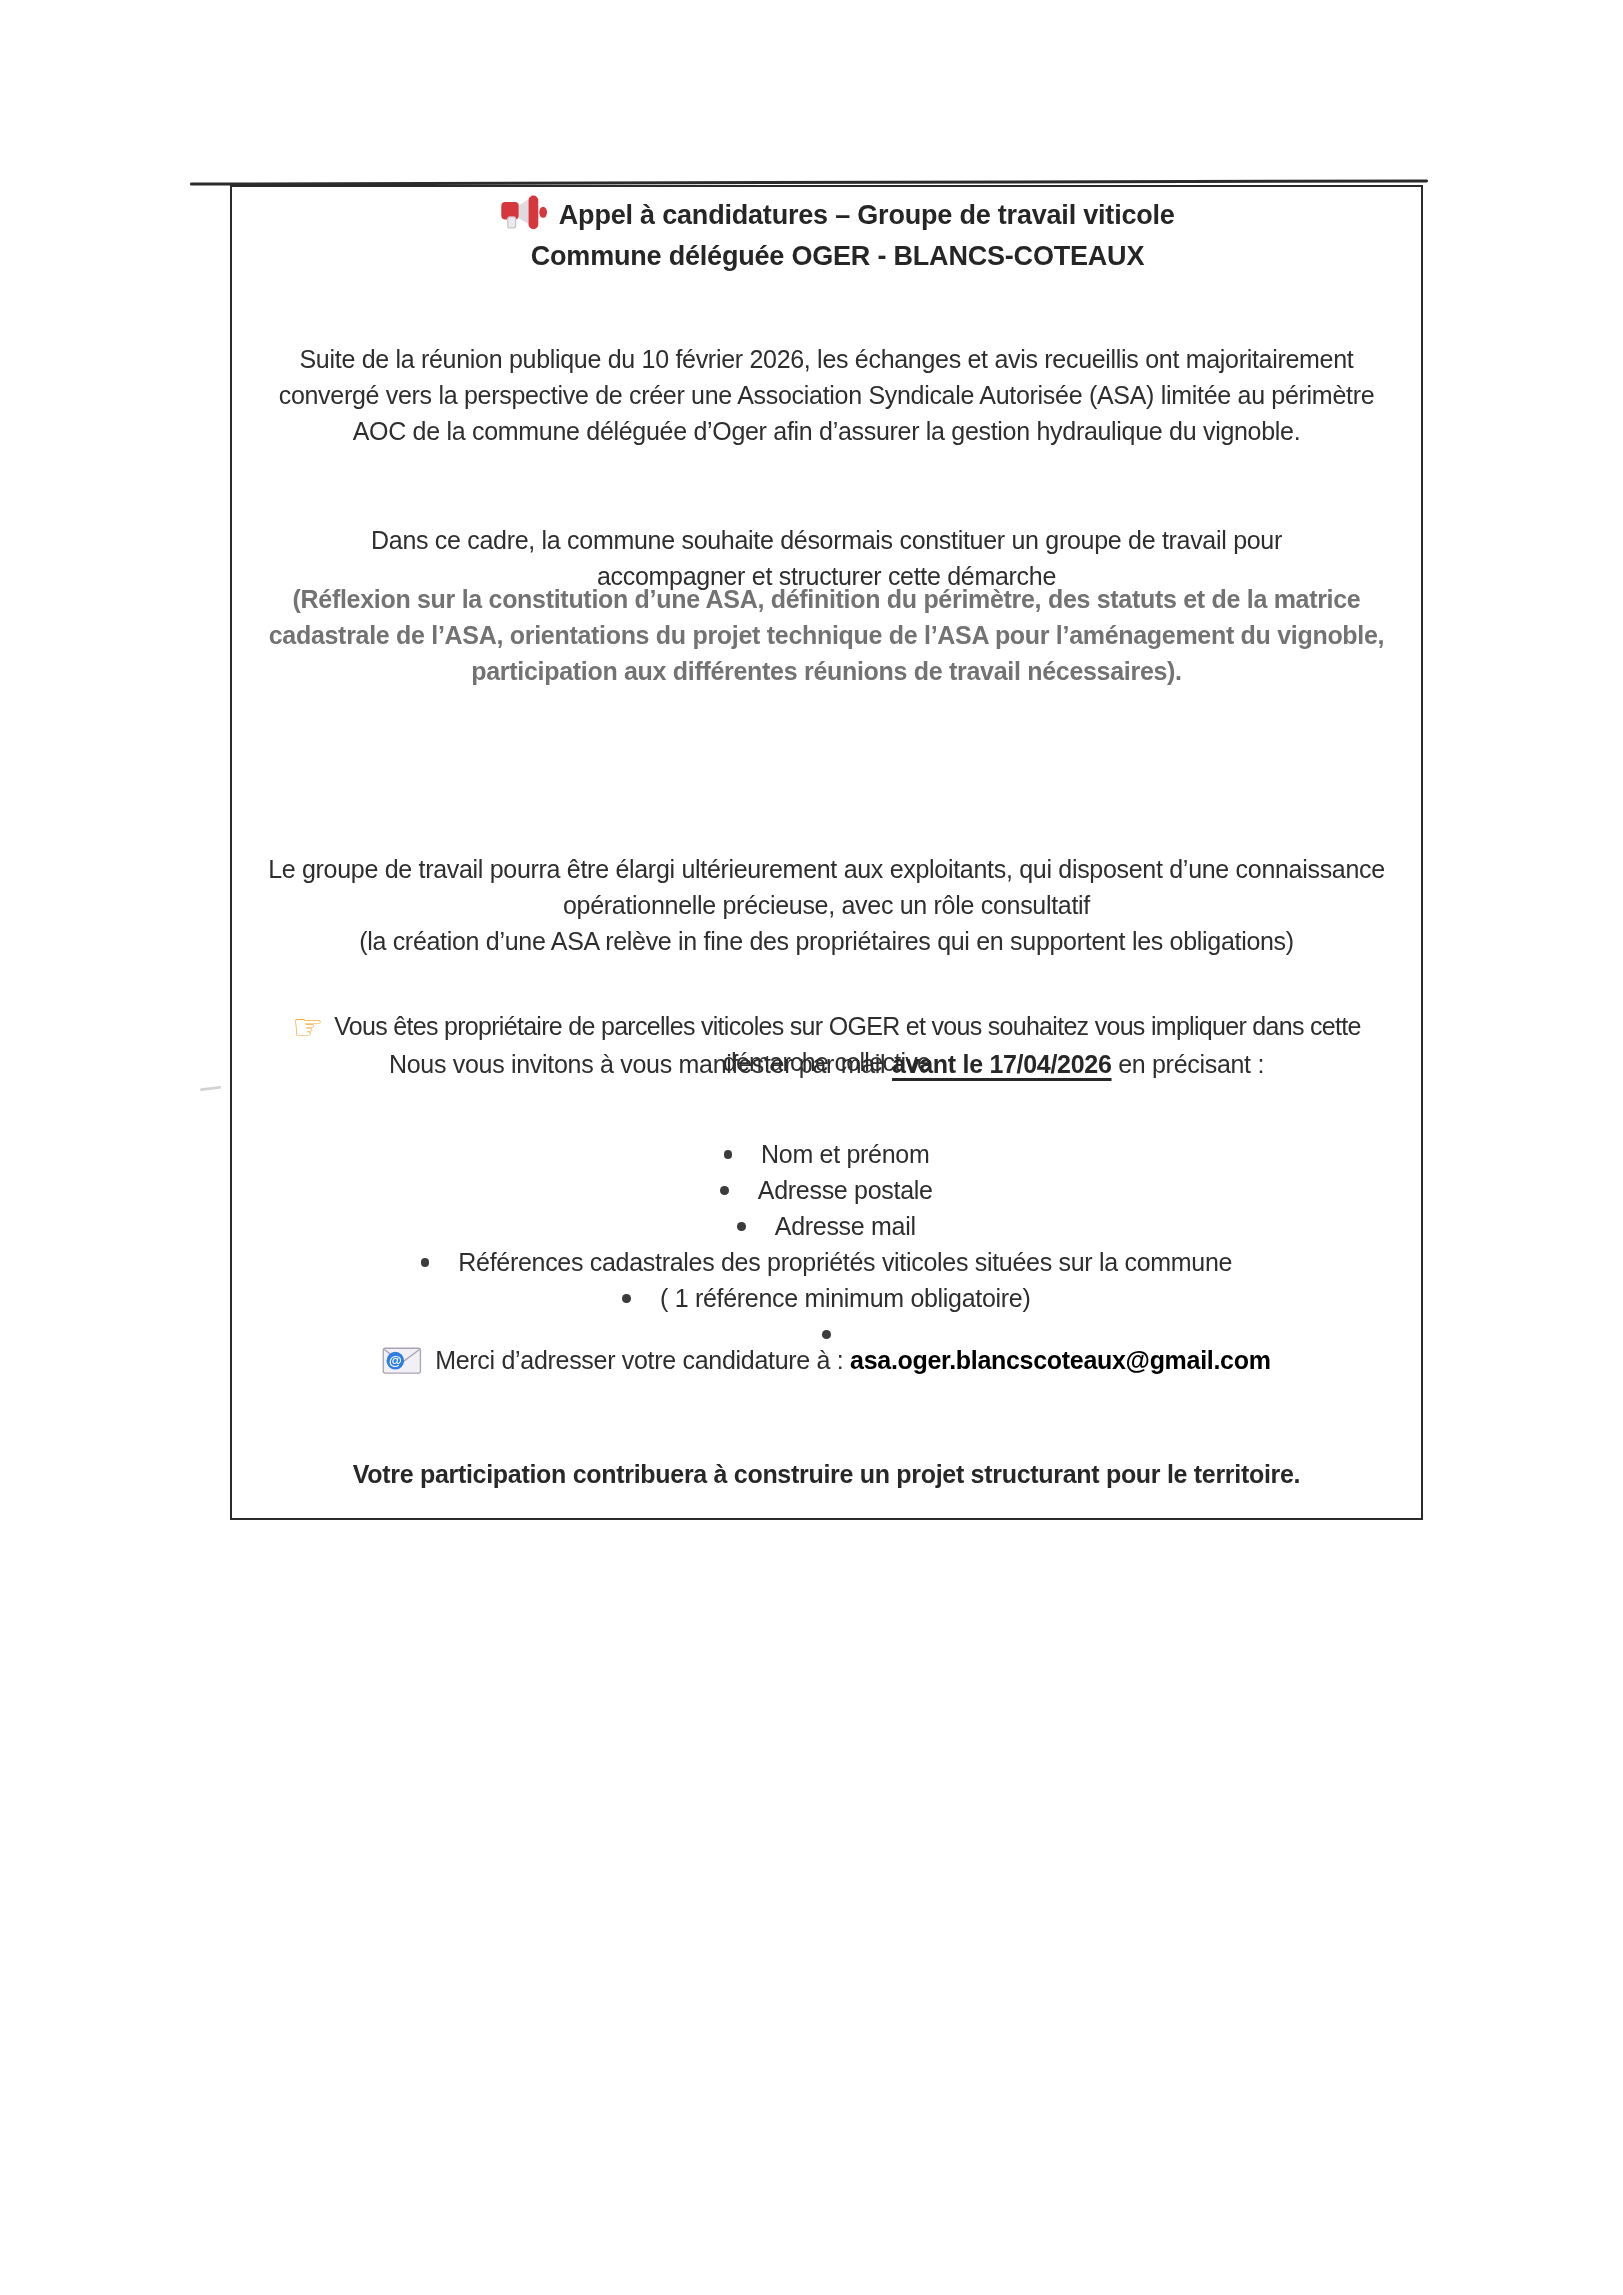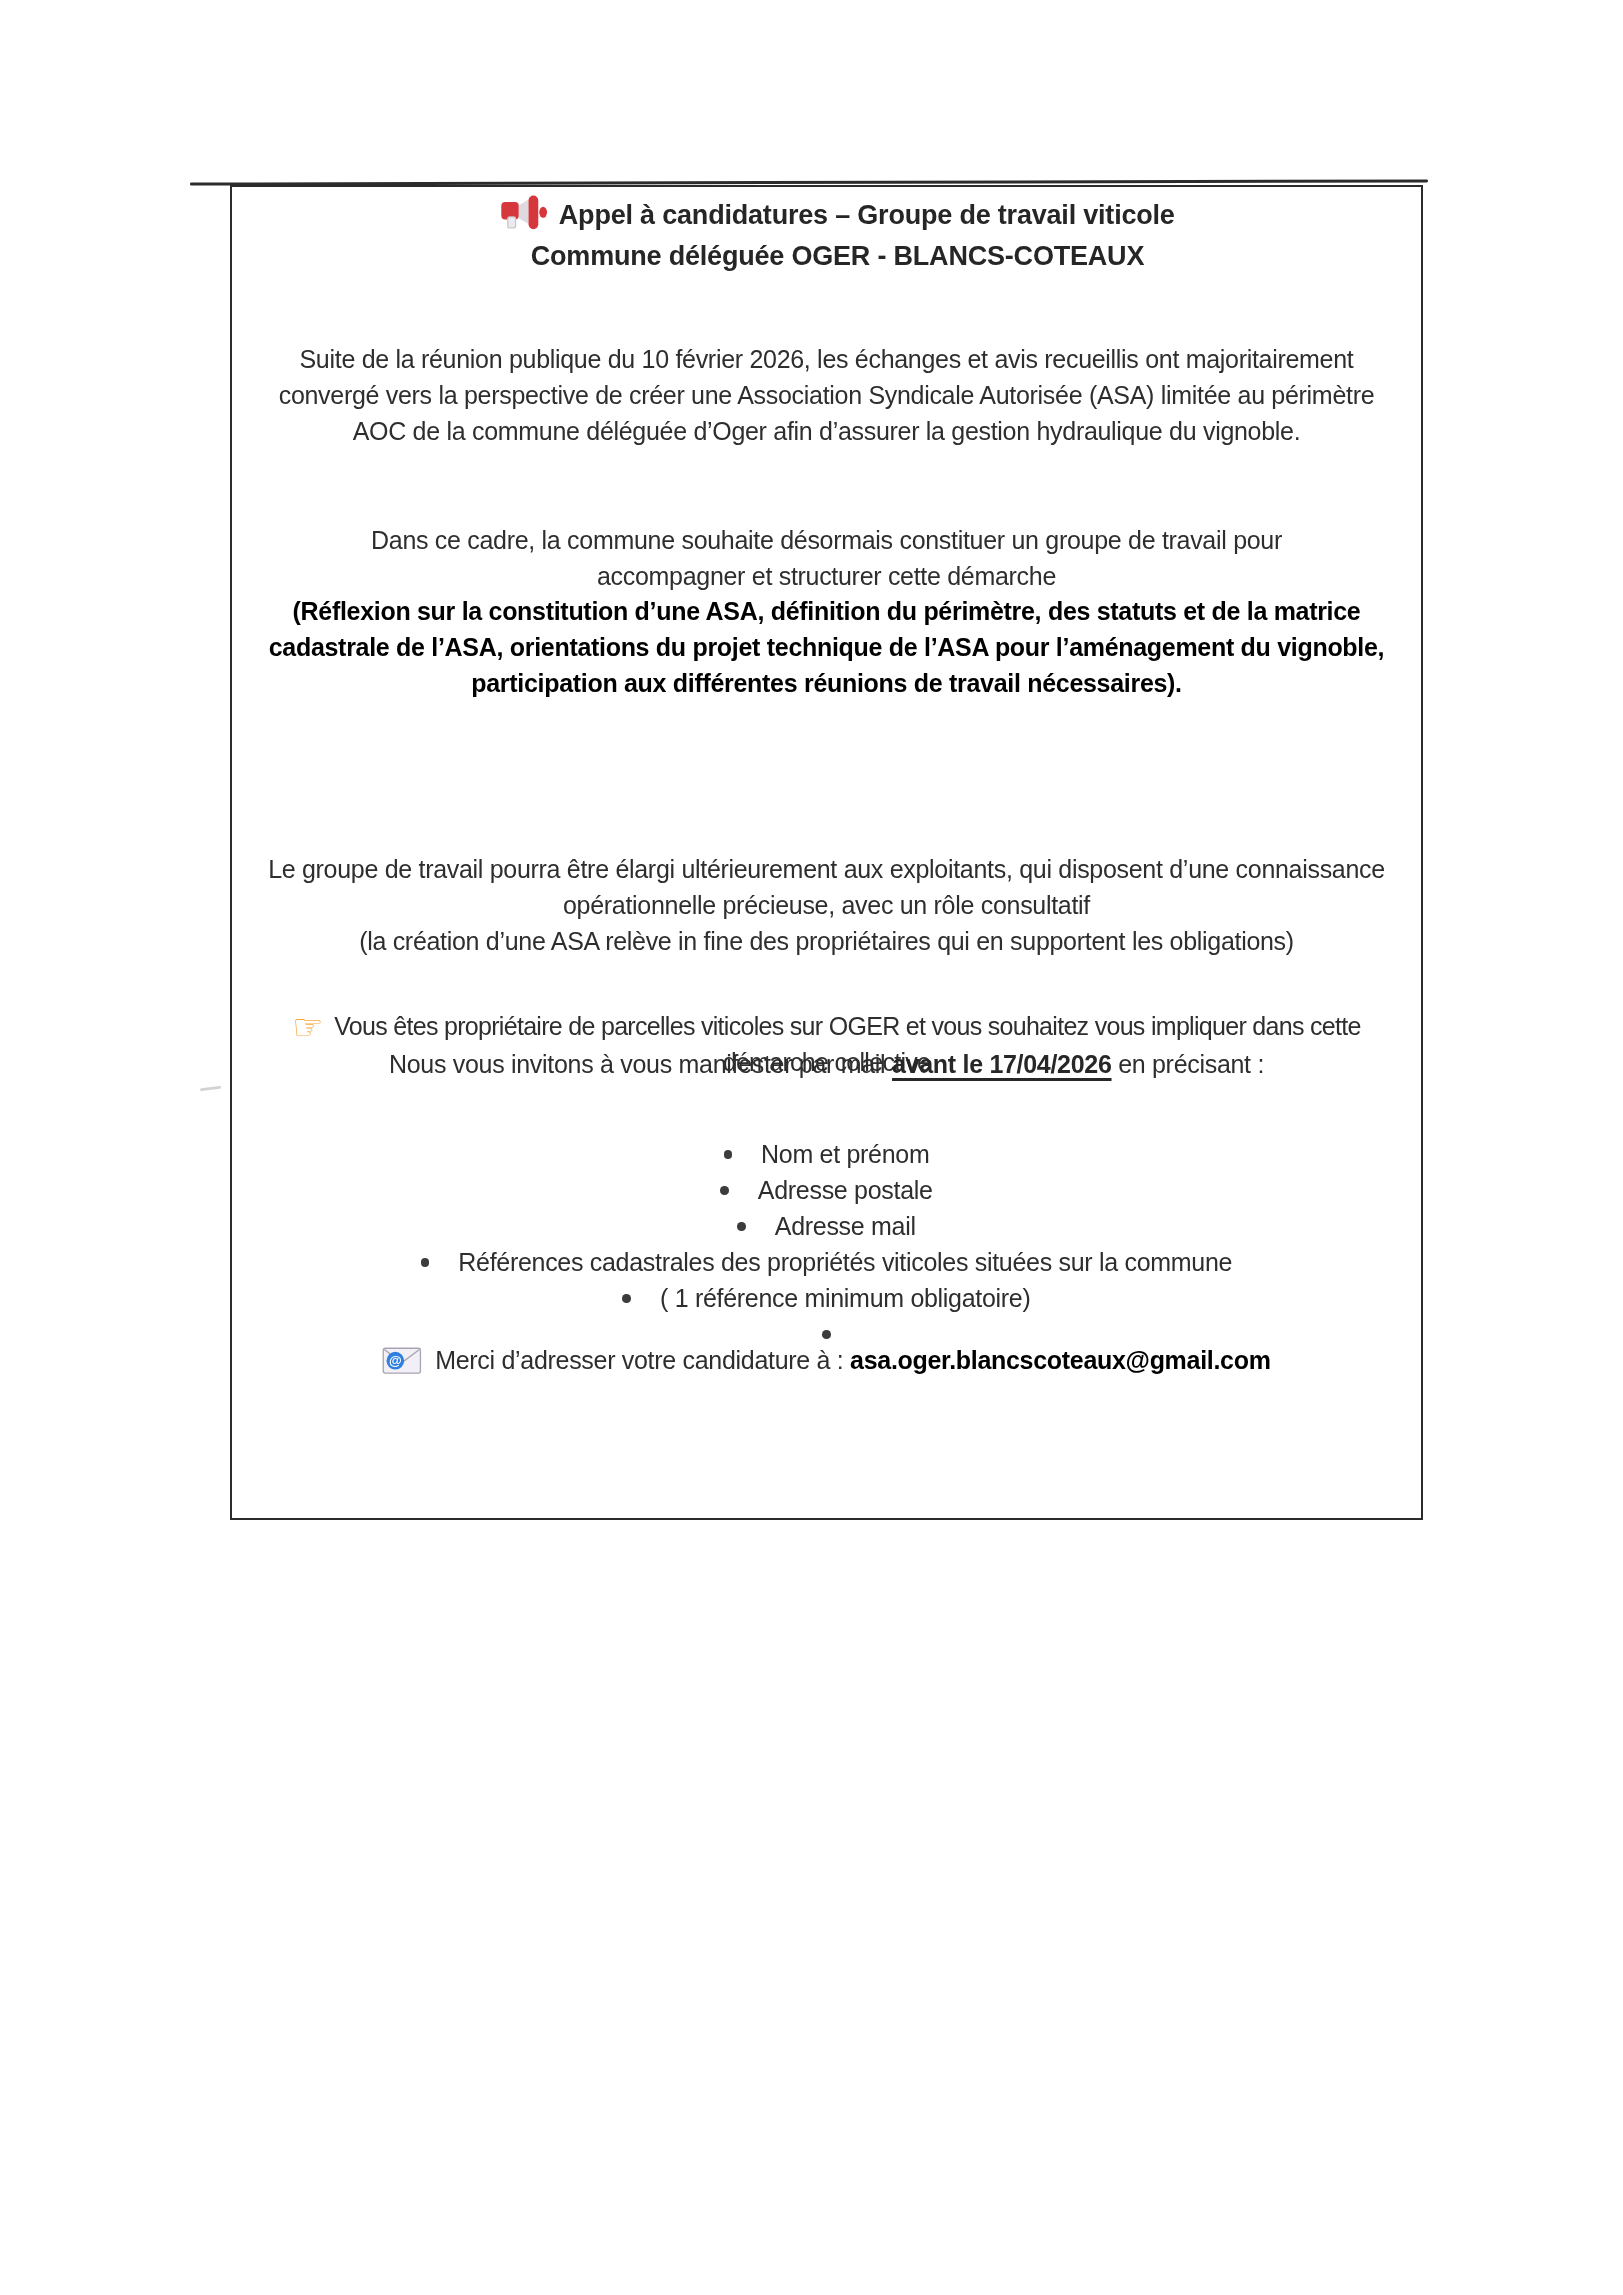--- a/index.html
+++ b/index.html
@@ -43,21 +43,21 @@
     font-size: 25px;
     line-height: 36px;
     font-weight: normal;
   }
 
   .title-block { top: 6.5px; font-weight: bold; font-size: 27px; line-height: 41px; letter-spacing: -0.2px; color: #262626; padding-left: 22px; }
   .title-line  { white-space: nowrap; }
 
   .intro-block    { top: 154px;  max-width: 1119px; }
   .context-block  { top: 335px;  max-width: 1060px; }
-  .detail-block   { top: 406px;  max-width: 1173px; font-weight: bold; color: #000000; }
+  .detail-block   { top: 394px;  max-width: 1173px; font-weight: bold; color: #737373; }
   .comp-block     { top: 592px;  max-width: 1113px; }
   .comp2-block    { top: 664px; max-width: 1166px; }
   .comp3-block    { top: 736px; max-width: 1166px; }
   .call-block     { top: 821px; max-width: 1173px; letter-spacing: -0.7px; }
   .invite-block   { top: 859px; white-space: nowrap; }
   .contact-block  { top: 1155px; white-space: nowrap; }
   .closing-block  { top: 1269px; font-weight: bold; white-space: nowrap; color: #282828; }
 
   .bullet-list {
     position: absolute; left: 0; right: 0; top: 933px;
@@ -139,15 +139,16 @@
     <li class="bullet-empty"><span class="bullet-dot"></span></li>
   </ul>
 
   <p class="block contact-block"><svg class="env-svg" width="41" height="30" viewBox="0 0 62 46" aria-hidden="true" style="font-size:38px">
       <rect x="1.5" y="5" width="57" height="38" rx="3" fill="#f2eff7" stroke="#a9a4b2" stroke-width="2"></rect>
       <polyline points="3,7 30,27 57,7" fill="none" stroke="#a9a4b2" stroke-width="2"></polyline>
       <circle cx="20" cy="24" r="13.5" fill="#2f7fe0"></circle>
       <text x="20" y="31" font-size="20" font-weight="bold" fill="#ffffff" text-anchor="middle" font-family="Liberation Sans, sans-serif">@</text>
     </svg><span>Merci d’adresser votre candidature à : </span><span class="bold-email">asa.oger.blancscoteaux@gmail.com</span></p>
 
+  <p class="block closing-block">Votre participation contribuera à construire un projet structurant pour le territoire.</p>
 
 </div>
 
 
 </body></html>

